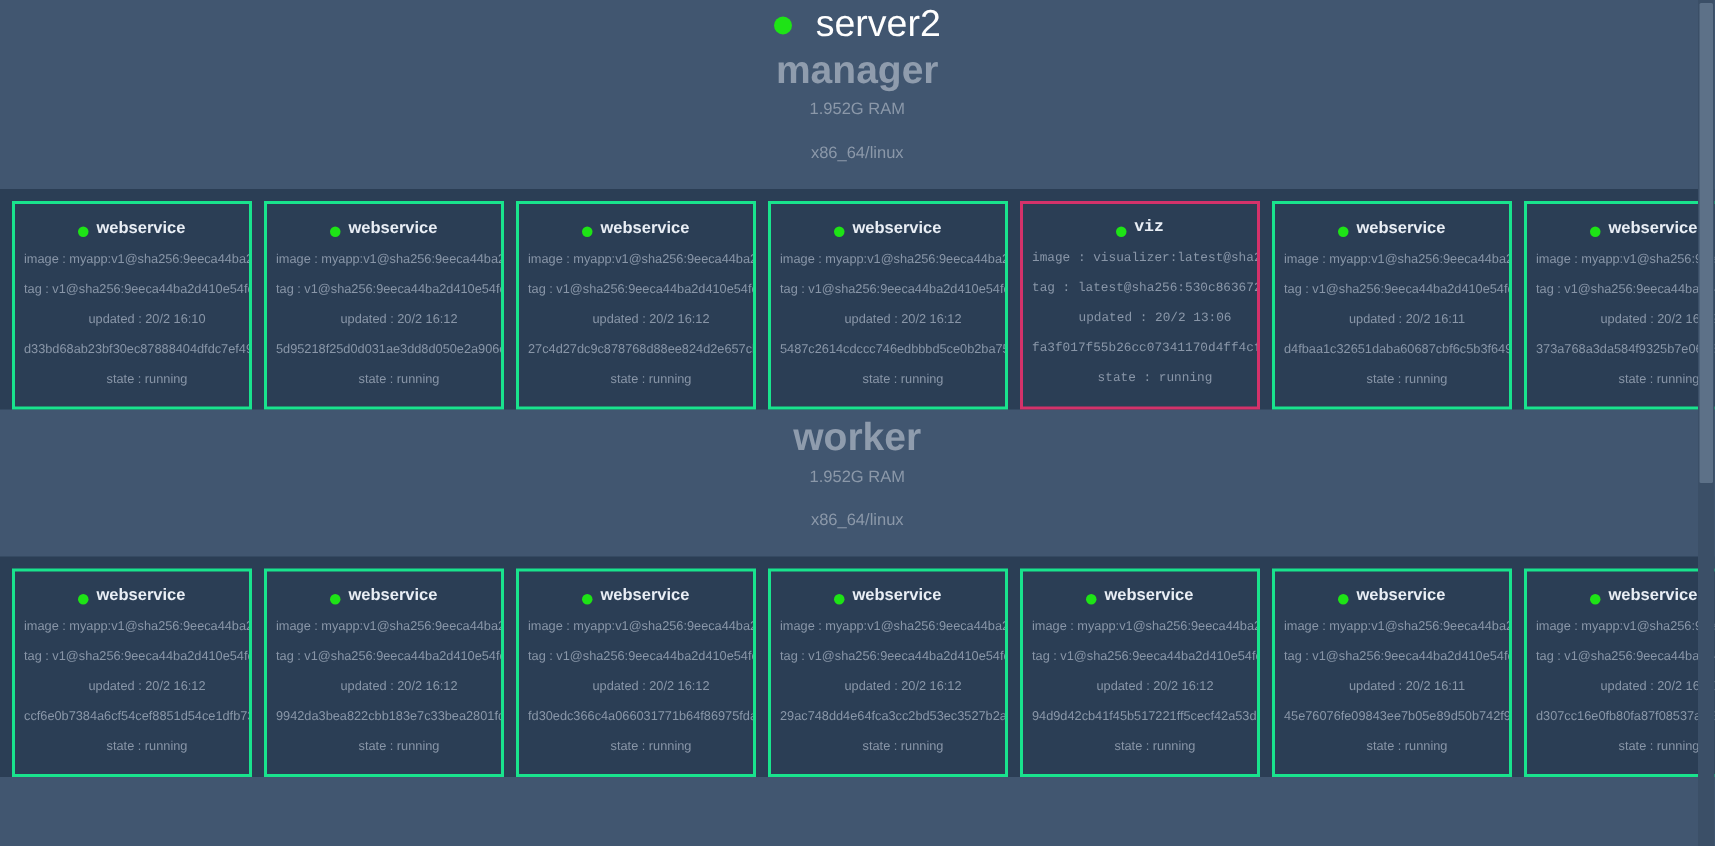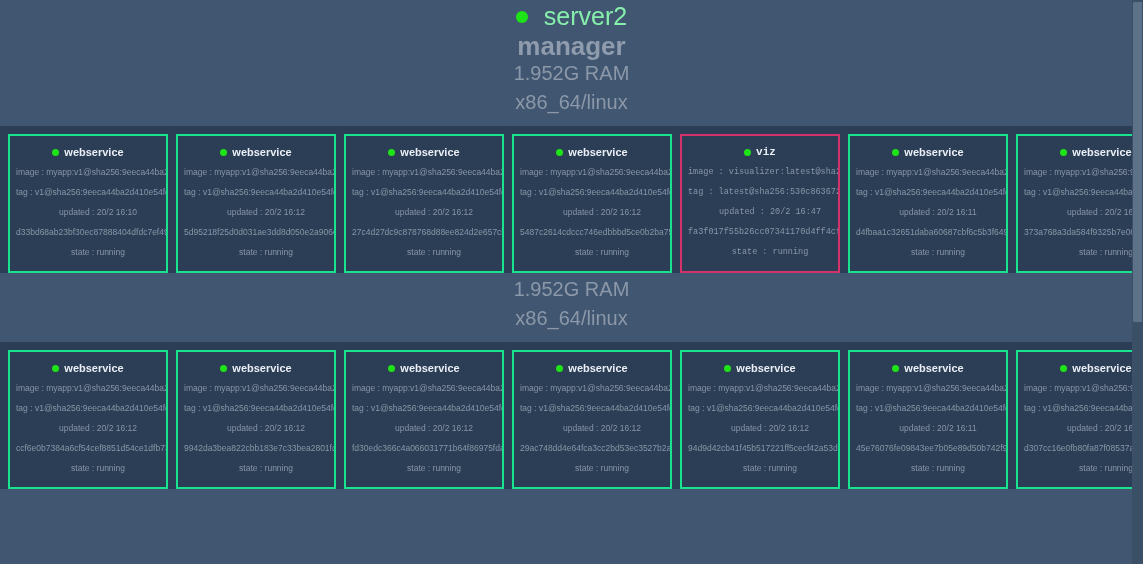--- a/index.html
+++ b/index.html
@@ -27,21 +27,21 @@
   }
 
   .node-header {
     text-align: center;
     padding-top: 2px;
   }
 
   .node-name {
     font-size: 25px;
     line-height: 28px;
-    color: #86efac;
+    color: #ffffff;
     font-weight: 400;
     display: flex;
     align-items: center;
     justify-content: center;
     gap: 16px;
   }
   .node-name .status-dot {
     width: 12px;
     height: 12px;
     border-radius: 50%;
@@ -54,21 +54,21 @@
 
   .node-role {
     font-size: 26px;
     line-height: 26px;
     font-weight: bold;
     color: #8f9cad;
     margin-top: 3px;
   }
 
   .node-meta {
-    font-size: 20px;
+    font-size: 11px;
     line-height: 29px;
     color: #8b98a9;
     font-weight: 400;
   }
 
   .tasks-band {
     background: #2b3e55;
     width: 100%;
     padding: 8px 0 0 0;
     margin-top: 9px;
@@ -94,21 +94,21 @@
   }
 
   .task-title {
     font-size: 11px;
     font-weight: bold;
     color: #e9eef5;
     text-align: center;
     margin-top: 10px;
     white-space: nowrap;
     display: flex;
-    align-items: center;
+    align-items: flex-end;
     justify-content: center;
     gap: 5px;
   }
   .task-title .status-dot {
     width: 7px;
     height: 7px;
     border-radius: 50%;
     background: #1ee316;
     display: inline-block;
     flex: 0 0 auto;
@@ -212,21 +212,21 @@
             <div class="task-line wide">5487c2614cdccc746edbbbd5ce0b2ba753</div>
             <div class="task-line centered">state : running</div>
           </div>
           <div class="task-card accent-pink">
             <div class="task-title">
               <span class="status-dot"></span>
               <span>viz</span>
             </div>
             <div class="task-line wide">image : visualizer:latest@sha256:530c863</div>
             <div class="task-line wide">tag : latest@sha256:530c863672e7830d75</div>
-            <div class="task-line centered">updated : 20/2 16:47</div>
+            <div class="task-line centered">updated : 20/2 13:06</div>
             <div class="task-line wide">fa3f017f55b26cc07341170d4ff4cfaad41f3</div>
             <div class="task-line centered">state : running</div>
           </div>
           <div class="task-card">
             <div class="task-title">
               <span class="status-dot"></span>
               <span>webservice</span>
             </div>
             <div class="task-line wide">image : myapp:v1@sha256:9eeca44ba2d410e54fccc</div>
             <div class="task-line wide">tag : v1@sha256:9eeca44ba2d410e54fccc</div>
@@ -242,20 +242,21 @@
             <div class="task-line wide">image : myapp:v1@sha256:9eeca44ba2d410e54fccc</div>
             <div class="task-line wide">tag : v1@sha256:9eeca44ba2d410e54fccc</div>
             <div class="task-line centered">updated : 20/2 16:12</div>
             <div class="task-line wide">373a768a3da584f9325b7e06459e4ea27f6</div>
             <div class="task-line centered">state : running</div>
           </div>
         </div>
       </div>
       <div class="node-section">
         <div class="node-header">
+          <div class="node-role">worker</div>
           <div class="node-meta">1.952G RAM</div>
           <div class="node-meta">x86_64/linux</div>
         </div>
         <div class="tasks-band">
           <div class="task-card">
             <div class="task-title">
               <span class="status-dot"></span>
               <span>webservice</span>
             </div>
             <div class="task-line wide">image : myapp:v1@sha256:9eeca44ba2d410e54fccc</div>

